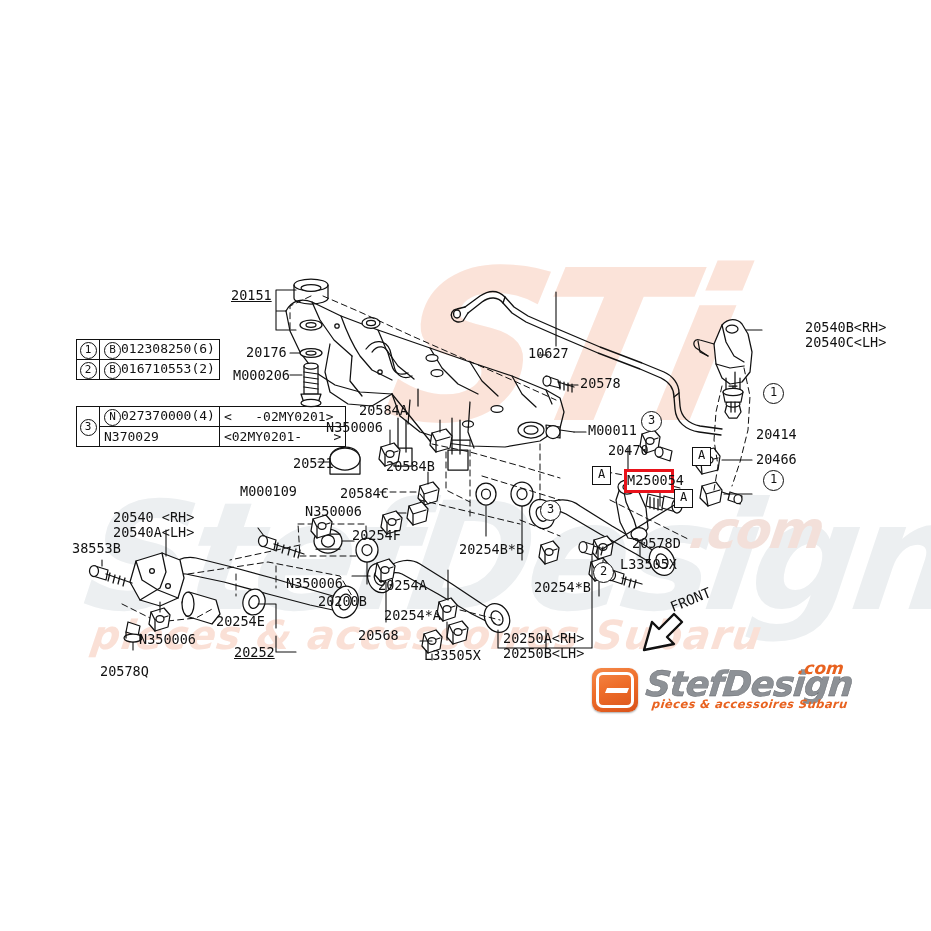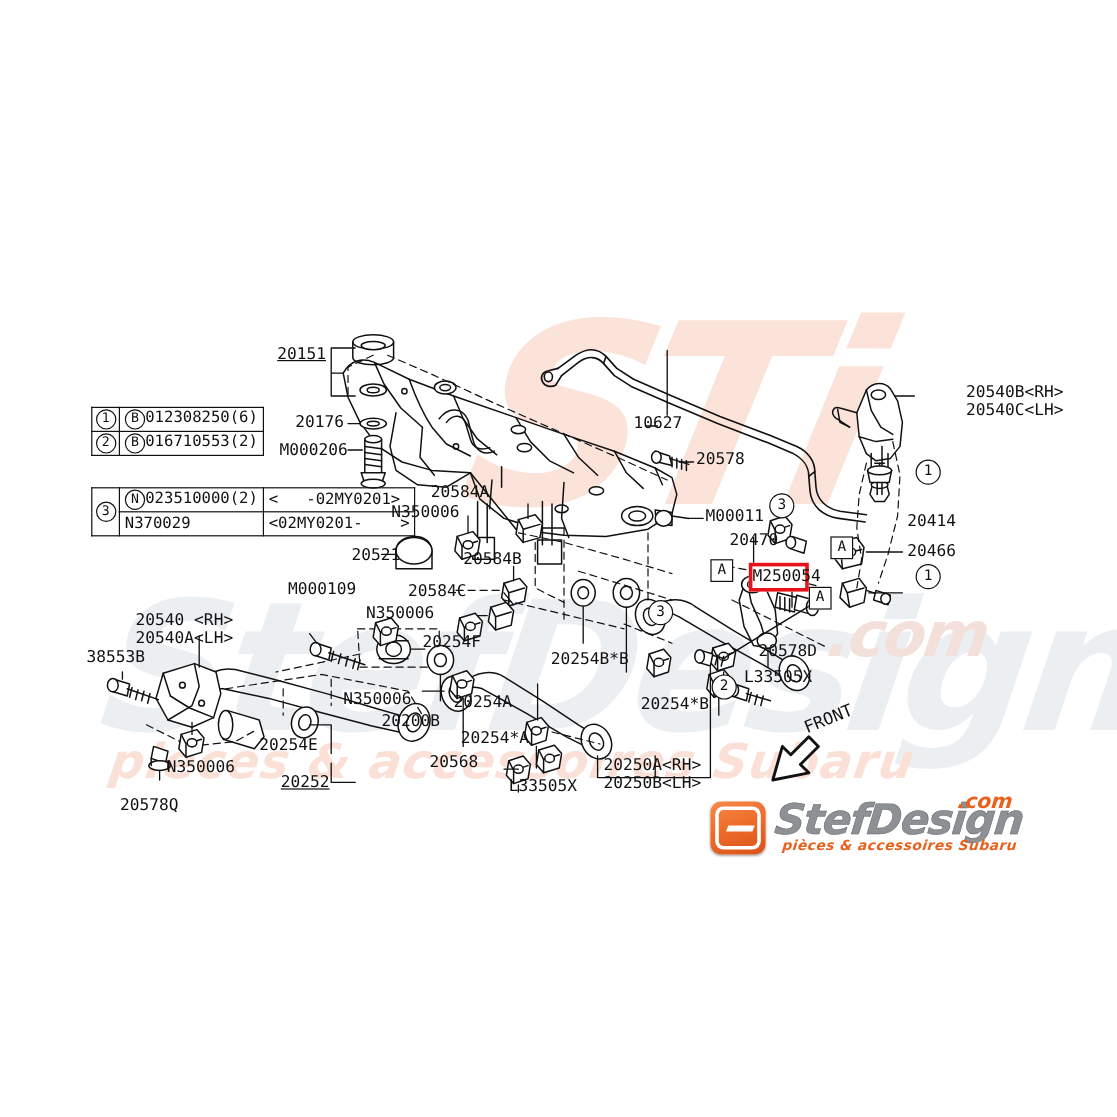--- a/index.html
+++ b/index.html
@@ -578,21 +578,21 @@
       <td class="idx"><span class="circ">2</span></td>
       <td><span class="circ">B</span><span>016710553(2)</span></td>
     </tr>
   </tbody>
     </table>
 
   <table class="tbl" id="tbl2">
     <tbody>
         <tr>
       <td class="idx" rowspan="2"><span class="circ">3</span></td>
-      <td><span class="circ">N</span><span>023510000(2)</span></td>
+      <td><span class="circ">N</span><span>027370000(4)</span></td>
       <td><span>&lt;   -02MY0201&gt;</span></td>
     </tr>
     <tr>
       <td><span>N370029</span></td>
       <td><span>&lt;02MY0201-    &gt;</span></td>
     </tr>
   </tbody>
     </table>
 
   <div class="lbl" style="left:231px;top:288px;text-decoration:underline;">20151</div>

